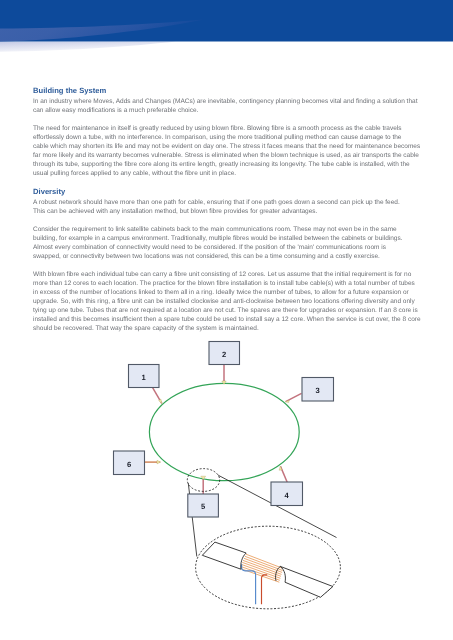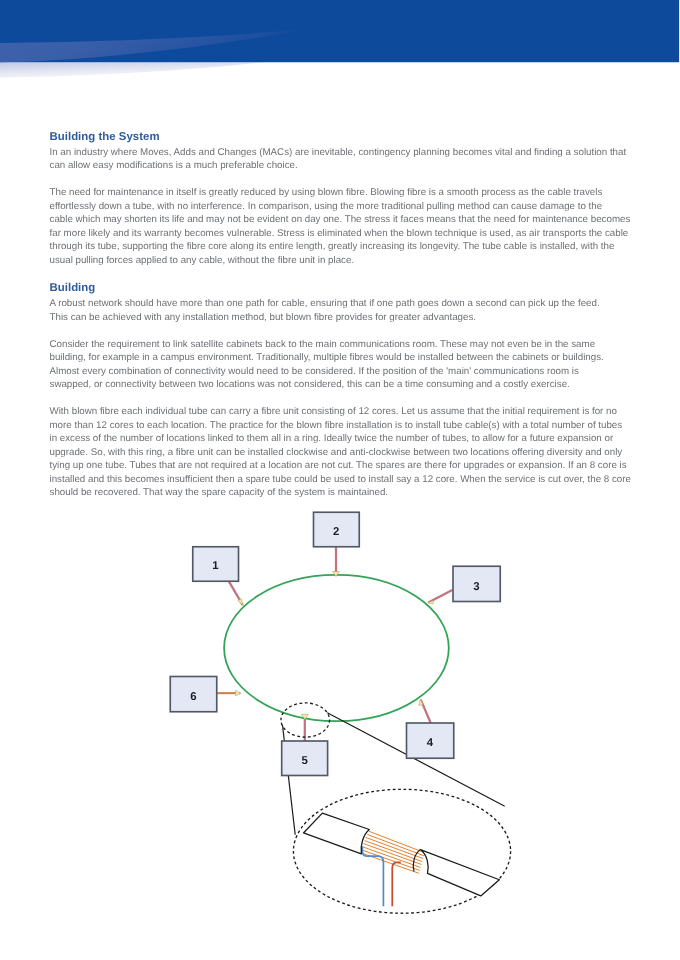--- a/index.html
+++ b/index.html
@@ -54,21 +54,21 @@
 <span class="ln">The need for maintenance in itself is greatly reduced by using blown fibre. Blowing fibre is a smooth process as the cable travels</span>
 <span class="ln">effortlessly down a tube, with no interference. In comparison, using the more traditional pulling method can cause damage to the</span>
 <span class="ln">cable which may shorten its life and may not be evident on day one. The stress it faces means that the need for maintenance becomes</span>
 <span class="ln">far more likely and its warranty becomes vulnerable. Stress is eliminated when the blown technique is used, as air transports the cable</span>
 <span class="ln">through its tube, supporting the fibre core along its entire length, greatly increasing its longevity. The tube cable is installed, with the</span>
 <span class="ln">usual pulling forces applied to any cable, without the fibre unit in place.</span>
 </p>
 </div>
 <div class="pgap"></div>
 <div class="sec">
-<h2 class="sec-heading">Building</h2>
+<h2 class="sec-heading">Diversity</h2>
 <div class="hgap"></div>
 <p class="body">
 <span class="ln">A robust network should have more than one path for cable, ensuring that if one path goes down a second can pick up the feed.</span>
 <span class="ln">This can be achieved with any installation method, but blown fibre provides for greater advantages.</span>
 </p>
 <div class="pgap"></div>
 <p class="body">
 <span class="ln">Consider the requirement to link satellite cabinets back to the main communications room. These may not even be in the same</span>
 <span class="ln">building, for example in a campus environment. Traditionally, multiple fibres would be installed between the cabinets or buildings.</span>
 <span class="ln">Almost every combination of connectivity would need to be considered.  If the position of the 'main' communications room is</span>

